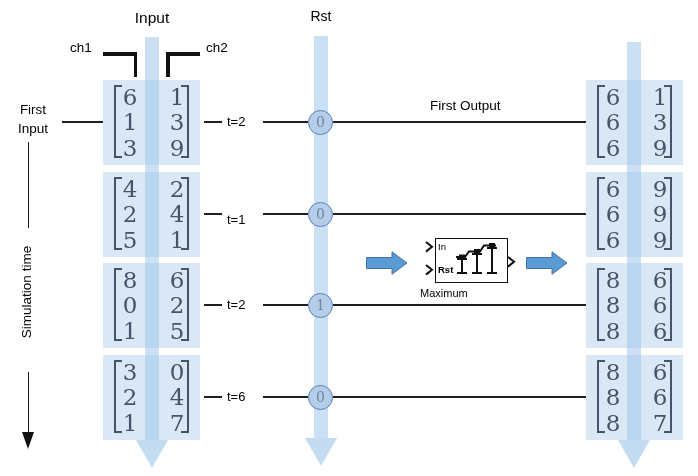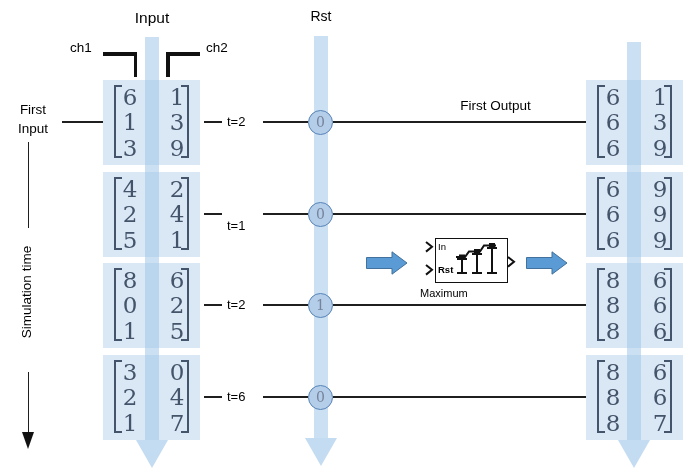--- a/index.html
+++ b/index.html
@@ -133,37 +133,37 @@
 
   <div class="small-label" style="left:70px;top:40px">ch1</div>
   <div class="small-label" style="left:206px;top:40px">ch2</div>
   <div class="elbow" style="left:103px;top:52px;width:34px;height:3.5px"></div>
   <div class="elbow" style="left:133.5px;top:52px;width:3.5px;height:25px"></div>
   <div class="elbow" style="left:166px;top:52px;width:34px;height:3.5px"></div>
   <div class="elbow" style="left:166px;top:52px;width:3.5px;height:25px"></div>
 
   <div class="small-label" style="left:4px;top:100px;width:58px;text-align:center;line-height:19px">First Input</div>
   <div class="hline" style="left:62px;top:121.4px;width:41px"></div>
-  <div class="small-label" style="left:430px;top:98px;width:131px;text-align:center">First Output</div>
+  <div class="small-label" style="left:430px;top:98px;width:131px;text-align:left">First Output</div>
 
   <div class="vline" style="left:27.8px;top:142px;height:86px"></div>
   <div class="sim-label">Simulation time</div>
   <div class="vline" style="left:27.8px;top:372px;height:62px"></div>
   <div class="sim-arrowhead"></div>
 
   <div id="rows">
       <div class="hline" style="left: 204px; top: 121.4px; width: 18px;"></div>
       <div class="t-label" style="left: 227px; top: 114px;">t=2</div>
       <div class="hline" style="left: 263px; top: 121.4px; width: 45px;"></div>
       <div class="rst-circle" style="left: 308px; top: 109.5px;">
         <span>0</span>
       </div>
       <div class="hline" style="left: 333px; top: 121.4px; width: 253px;"></div>
       <div class="hline" style="left: 204px; top: 213.4px; width: 18px;"></div>
-      <div class="t-label" style="left: 227px; top: 218px; text-align: right;">t=1</div>
+      <div class="t-label" style="left: 227px; top: 212px; text-align: right;">t=1</div>
       <div class="hline" style="left: 263px; top: 213.4px; width: 45px;"></div>
       <div class="rst-circle" style="left: 308px; top: 201.5px;">
         <span>0</span>
       </div>
       <div class="hline" style="left: 333px; top: 213.4px; width: 253px;"></div>
       <div class="hline" style="left: 204px; top: 304.4px; width: 18px;"></div>
       <div class="t-label" style="left: 227px; top: 297px;">t=2</div>
       <div class="hline" style="left: 263px; top: 304.4px; width: 45px;"></div>
       <div class="rst-circle" style="left: 308px; top: 292.5px;">
         <span>1</span>

